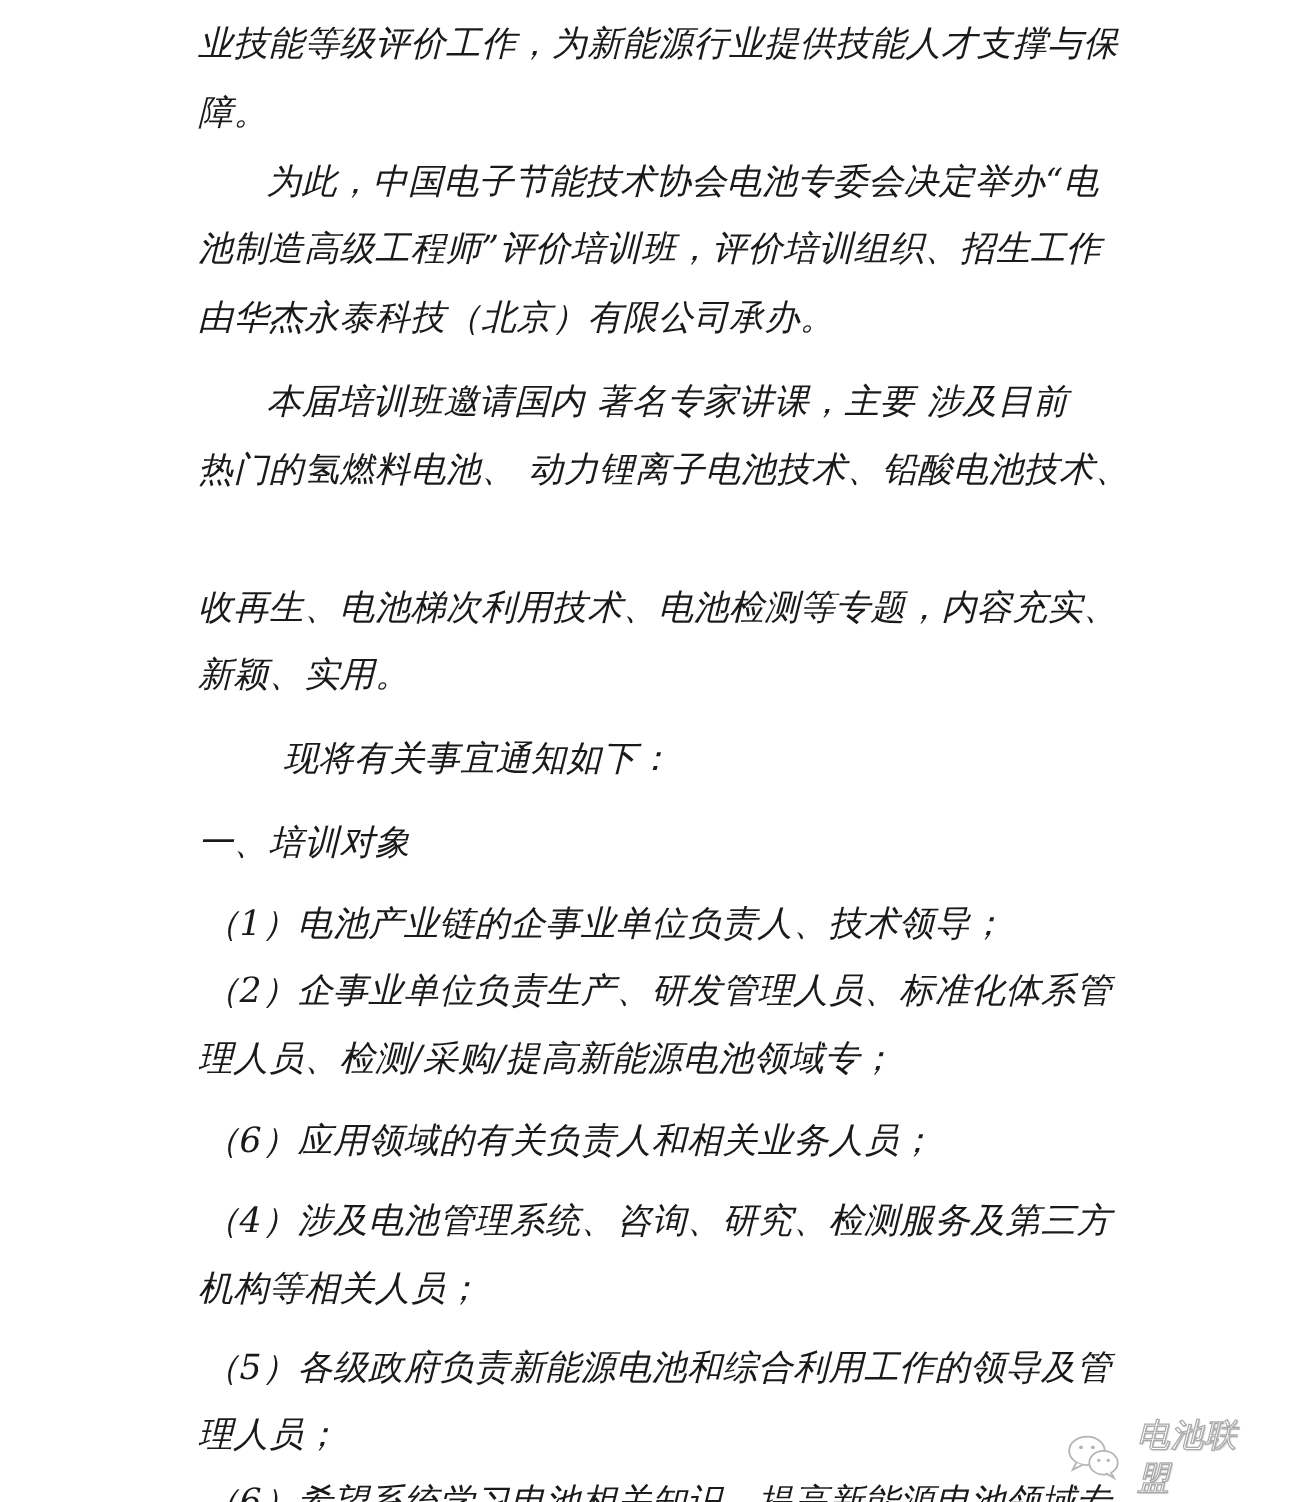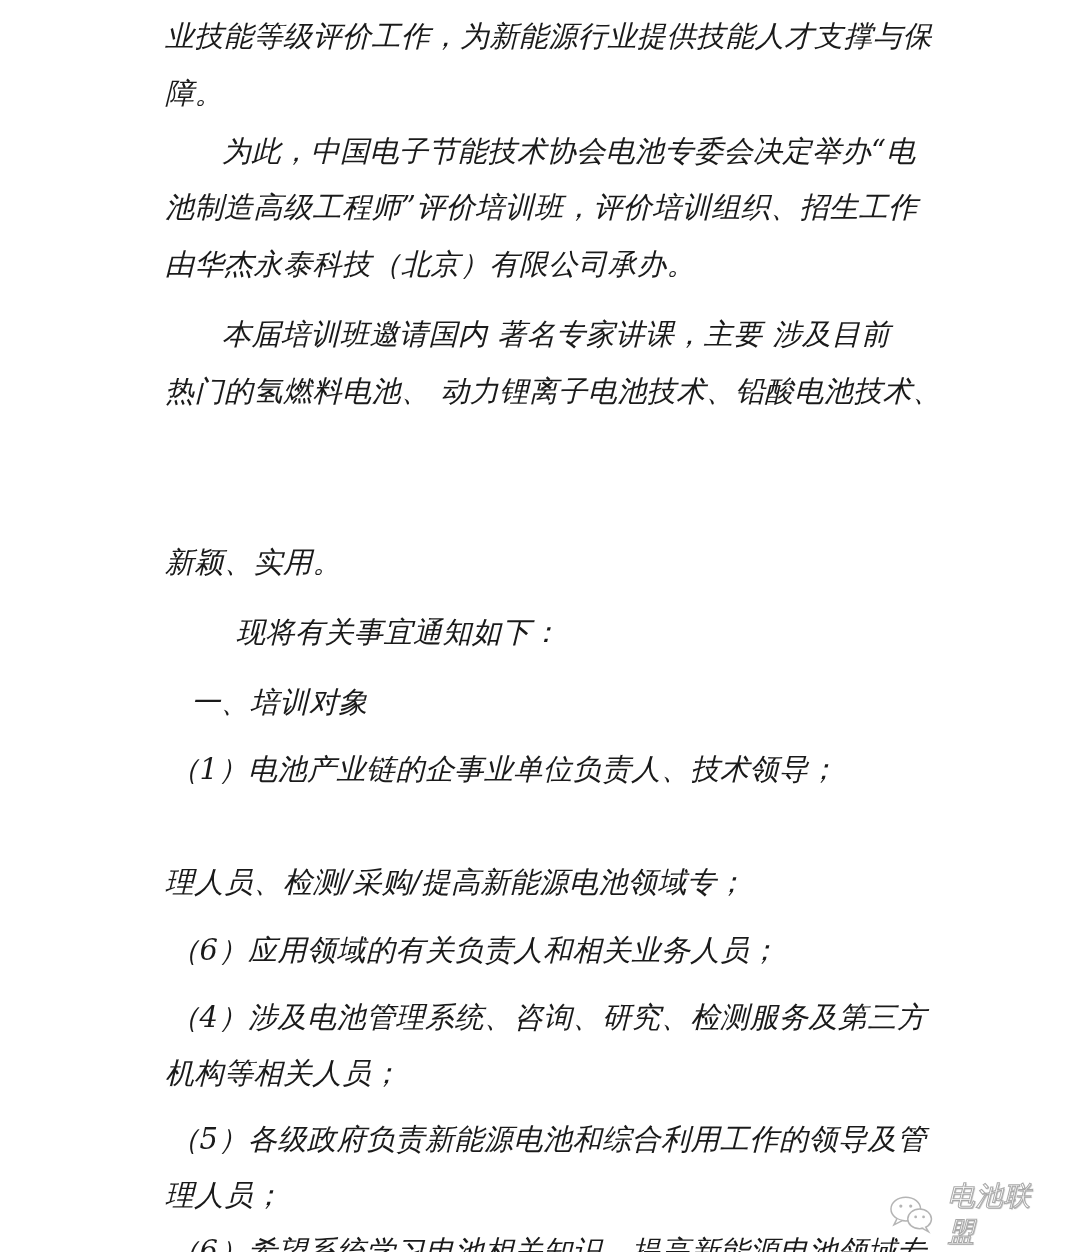--- a/index.html
+++ b/index.html
@@ -4,43 +4,45 @@
   <style>
     html, body { margin: 0; padding: 0; background: #ffffff; }
     body { width: 1080px; height: 1252px; position: relative; overflow: hidden;
            font-family: "DejaVu Serif", "Liberation Serif", serif; color: #1a1a1a; }
     .page { position: absolute; left: 0; top: 12px; width: 1080px; height: 1252px; font-style: italic; }
     .line { position: absolute; left: 165px; font-size: 29px; line-height: 40px;
             white-space: nowrap; letter-spacing: 0.5px; }
     .ind2 { left: 222px; }
     .ind3 { left: 236px; }
     .item { left: 170px; }
-    .heading { font-weight: normal; margin-left: 26px; }
+    .heading { font-weight: normal; }
     .watermark { position: absolute; left: 888px; top: 1178px; width: 170px; height: 48px;
                  display: flex; align-items: center; gap: 12px; opacity: 0.85; }
     .watermark svg { width: 48px; height: 40px; }
     .watermark span { font-family: "DejaVu Sans", "Liberation Sans", sans-serif; font-size: 27px;
                       color: #ffffff; -webkit-text-stroke: 1px #9a9a9a;
                       text-shadow: 1px 1px 1px rgba(0,0,0,0.35); letter-spacing: 1px; }
   </style>
 </head>
 <body>
 
 <div class="page">
   <div class="line" style="top:4px">业技能等级评价工作，为新能源行业提供技能人才支撑与保</div>
   <div class="line" style="top:61px">障。</div>
   <div class="line" style="top:175px">池制造高级工程师”评价培训班，评价培训组织、招生工作</div>
   <div class="line ind2" style="top:119px">为此，中国电子节能技术协会电池专委会决定举办“电</div>
   <div class="line" style="top:232px">由华杰永泰科技（北京）有限公司承办。</div>
   <div class="line ind2" style="top:302px">本届培训班邀请国内  著名专家讲课，主要  涉及目前</div>
   <div class="line" style="top:359px">热门的氢燃料电池、 动力锂离子电池技术、铅酸电池技术、</div>
+  <div class="line" style="top:474px">收再生、电池梯次利用技术、电池检测等专题，内容充实、</div>
   <div class="line" style="top:530px">新颖、实用。</div>
   <div class="line ind3" style="top:600px">现将有关事宜通知如下：</div>
   <div class="line heading" style="top:670px">一、培训对象</div>
   <div class="line item" style="top:737px">（1）电池产业链的企事业单位负责人、技术领导；</div>
+  <div class="line item" style="top:793px">（2）企事业单位负责生产、研发管理人员、标准化体系管</div>
   <div class="line" style="top:850px">理人员、检测/采购/提高新能源电池领域专；</div>
   <div class="line item" style="top:918px">（6）应用领域的有关负责人和相关业务人员；</div>
   <div class="line item" style="top:985px">（4）涉及电池管理系统、咨询、研究、检测服务及第三方</div>
   <div class="line" style="top:1041px">机构等相关人员；</div>
   <div class="line item" style="top:1107px">（5）各级政府负责新能源电池和综合利用工作的领导及管</div>
   <div class="line" style="top:1163px">理人员；</div>
   <div class="line item" style="top:1219px">（6）希望系统学习电池相关知识，提高新能源电池领域专</div>
 
   <div class="watermark">
     <svg viewBox="0 0 48 40">

